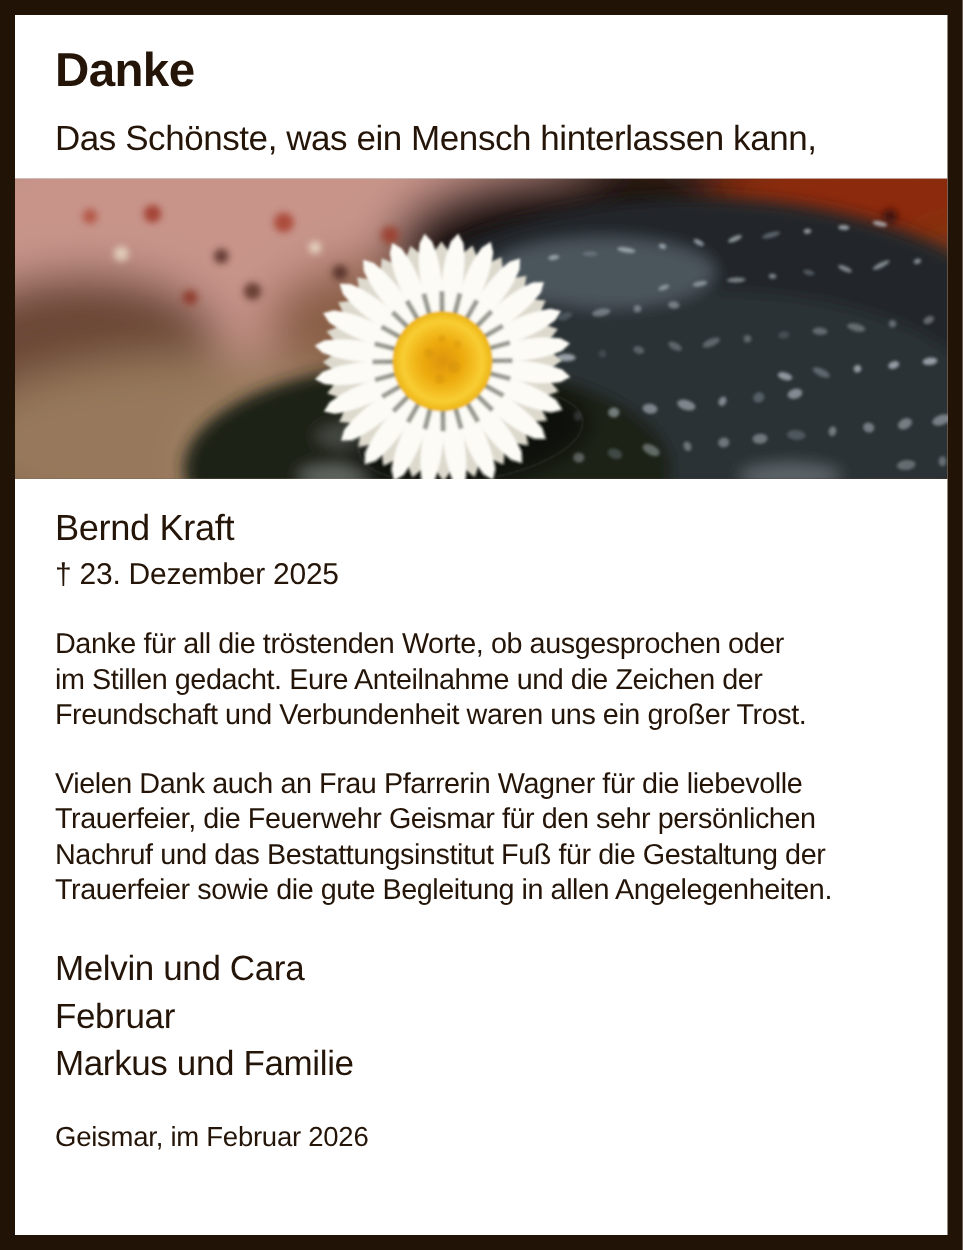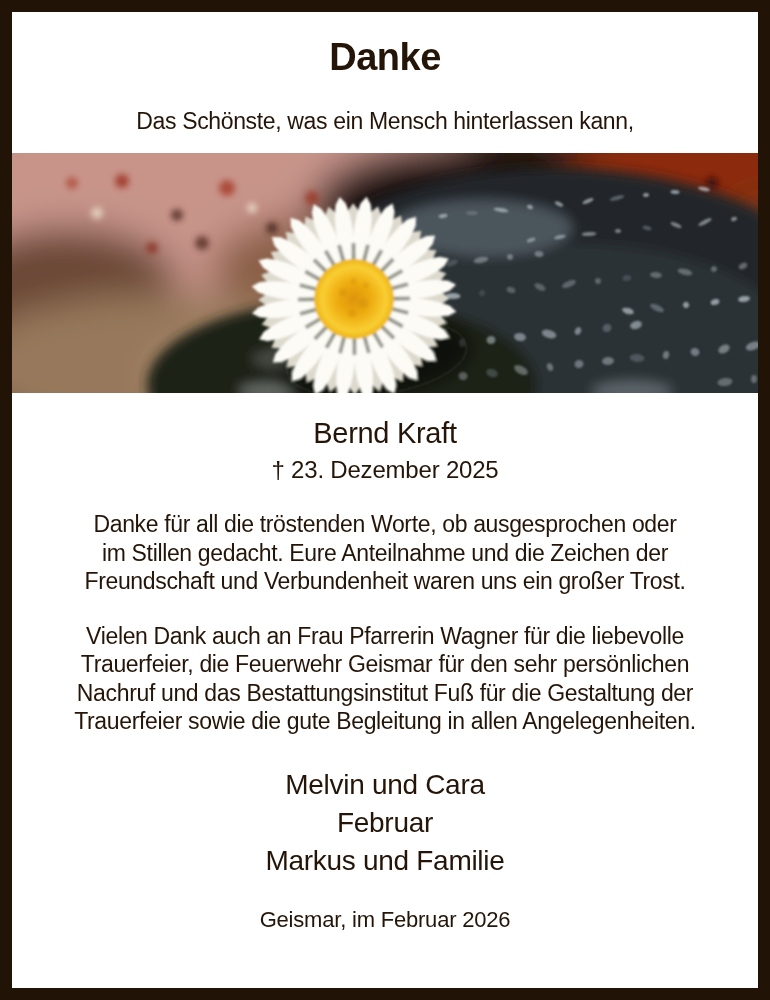--- a/index.html
+++ b/index.html
@@ -6,27 +6,27 @@
   .card{
     position:relative;
     width:770px;height:1000px;
     box-sizing:border-box;
     background:#ffffff;
     border:12px solid #211305;
     font-family:"Liberation Sans",sans-serif;
     color:#241508;
     overflow:hidden;
   }
-  .content{padding:0 32px;text-align:center;}
+  .content{padding:0 32px;text-align:left;}
   .title{
     margin-top:24px;
     font-size:38px;font-weight:bold;
     letter-spacing:-0.5px;line-height:1.12;
   }
-  .epigraph{margin-top:28px;font-size:23px;line-height:28px;letter-spacing:-0.35px;}
+  .epigraph{margin-top:18px;font-size:28px;line-height:28px;letter-spacing:-0.35px;}
   .photo{
     height:240px;margin:18px -32px 0;
     position:relative;background:#3a2515;
   }
   .photo svg{display:block;width:100%;height:100%;}
   .deceased{margin-top:25px;font-size:29px;font-weight:400;line-height:1.1;letter-spacing:-0.3px;}
   .death-date{margin-top:7px;font-size:24px;letter-spacing:-0.2px;}
   .para{margin-top:26px;font-size:23px;line-height:28.5px;letter-spacing:-0.35px;}
   .para-line,.epi-line{white-space:nowrap;}
   .mourners{margin-top:30px;font-size:28px;line-height:38px;letter-spacing:-0.3px;}

